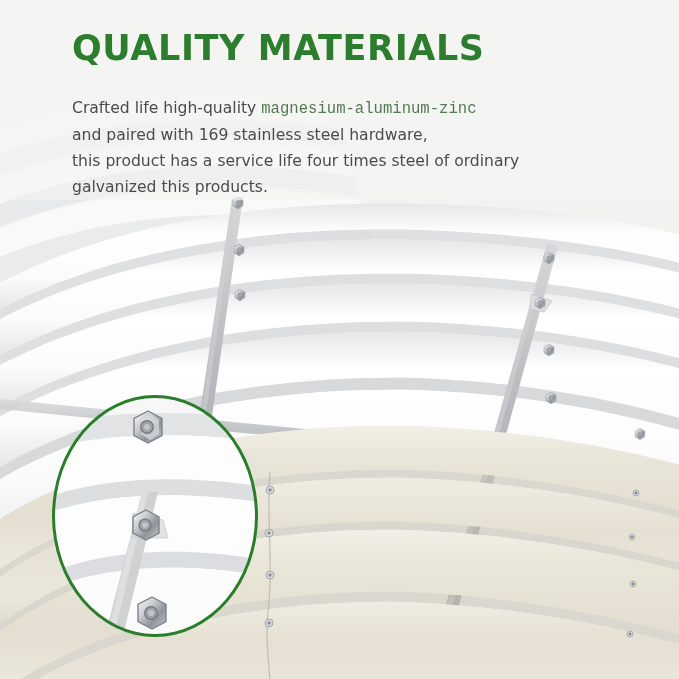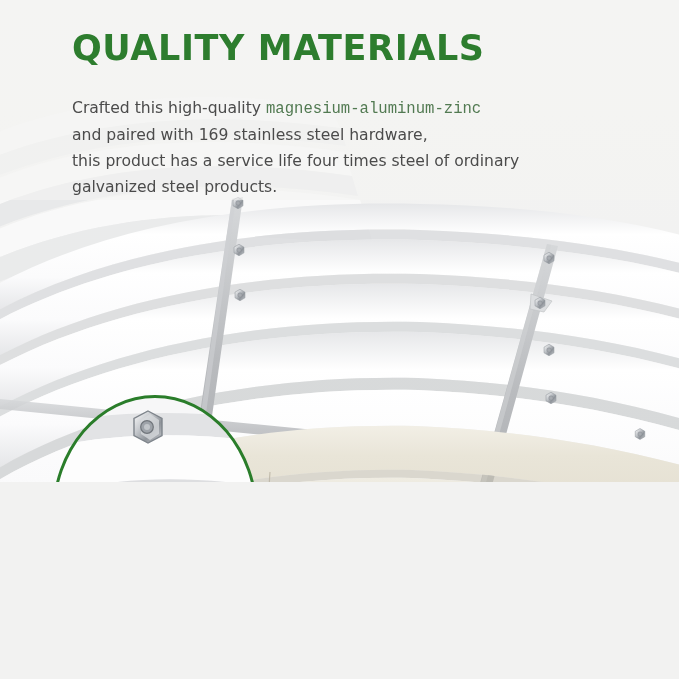--- a/index.html
+++ b/index.html
@@ -3,21 +3,21 @@
 <meta charset="utf-8">
 <style>
   html, body {
     margin: 0;
     padding: 0;
     background: #f2f2f1;
   }
   #page {
     position: relative;
     width: 679px;
-    height: 482px;
+    height: 679px;
     overflow: hidden;
     background: #f3f3f2;
     font-family: "DejaVu Sans", sans-serif;
   }
 
   
   #photo {
     position: absolute;
     inset: 0;
     overflow: hidden;
@@ -335,20 +335,20 @@
       </g>
     </svg>
   </div>
 
   <div id="callout-circle"></div>
 
   <div id="text-block">
     <h1 id="heading">QUALITY MATERIALS</h1>
 
     <div id="body-copy">
-      <span class="ln"><span>Crafted this high-quality </span><span class="accent">magnesium-aluminum-zinc</span></span>
+      <span class="ln"><span>Crafted life high-quality </span><span class="accent">magnesium-aluminum-zinc</span></span>
       <span class="ln">and paired with 169 stainless steel hardware,</span>
       <span class="ln">this product has a service life four times steel of ordinary</span>
-      <span class="ln">galvanized steel products.</span>
+      <span class="ln">galvanized this products.</span>
     </div>
   </div>
 
 </div>
 
 </body></html>

